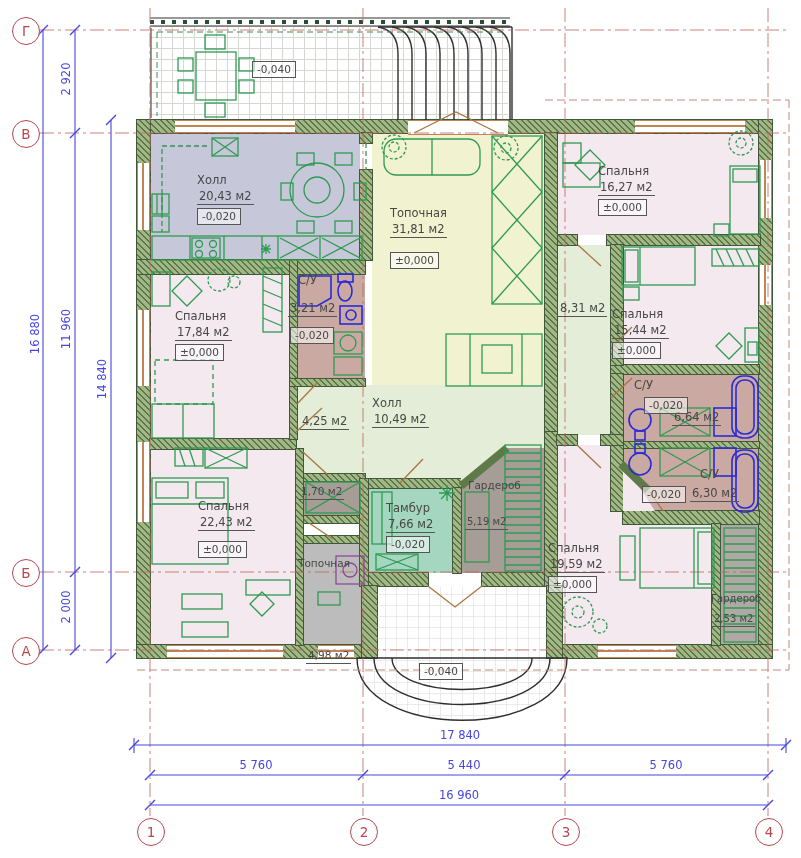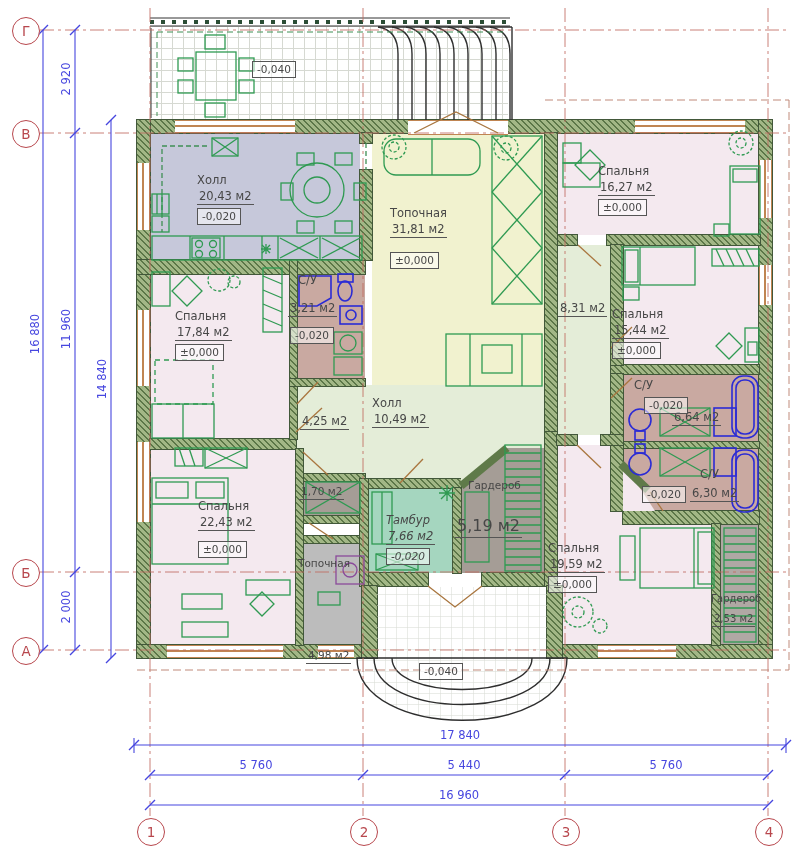--- a/index.html
+++ b/index.html
@@ -468,28 +468,28 @@
     <span class="eb">-0,020</span></div>
   <div class="rl" style="left:690px;top:485px;width:66px;">
     <span class="ra">6,30 м2</span></div>
   <div class="rl" style="left:372px;top:395px;width:120px;">
     <span class="rn">Холл</span>
     <span class="ra">10,49 м2</span></div>
   <div class="rl" style="left:300px;top:413px;width:62px;">
     <span class="ra">4,25 м2</span></div>
   <div class="rl" style="left:299px;top:484px;width:66px;font-size:10.5px;">
     <span class="ra">1,70 м2</span></div>
-  <div class="rl" style="left:386px;top:512px;width:85px;font-style:italic;">
+  <div class="rl" style="left:386px;top:500px;width:85px;">
     <span class="rn">Тамбур</span>
     <span class="ra">7,66 м2</span><br>
     <span class="eb">-0,020</span>
   </div>
   <div class="rl" style="left:468px;top:478px;width:76px;font-size:10.5px;">
     <span>Гардероб</span></div>
-  <div class="rl" style="left:455px;top:515px;width:70px;font-size:16px;">
+  <div class="rl" style="left:465px;top:515px;width:70px;font-size:10px;">
     <span class="ra">5,19 м2</span></div>
   <div class="rl" style="left:198px;top:498px;width:120px;">
     <span class="rn">Спальня</span>
     <span class="ra">22,43 м2</span><br>
     <span class="eb" style="margin-top:10px;">±0,000</span>
   </div>
   <div class="rl" style="left:298px;top:556px;width:72px;font-size:10.5px;">
     <span>Топочная</span></div>
   <div class="rl" style="left:306px;top:610px;width:66px;font-size:10.5px;margin-top:38px;">
     <span class="ra">4,98 м2</span></div>

